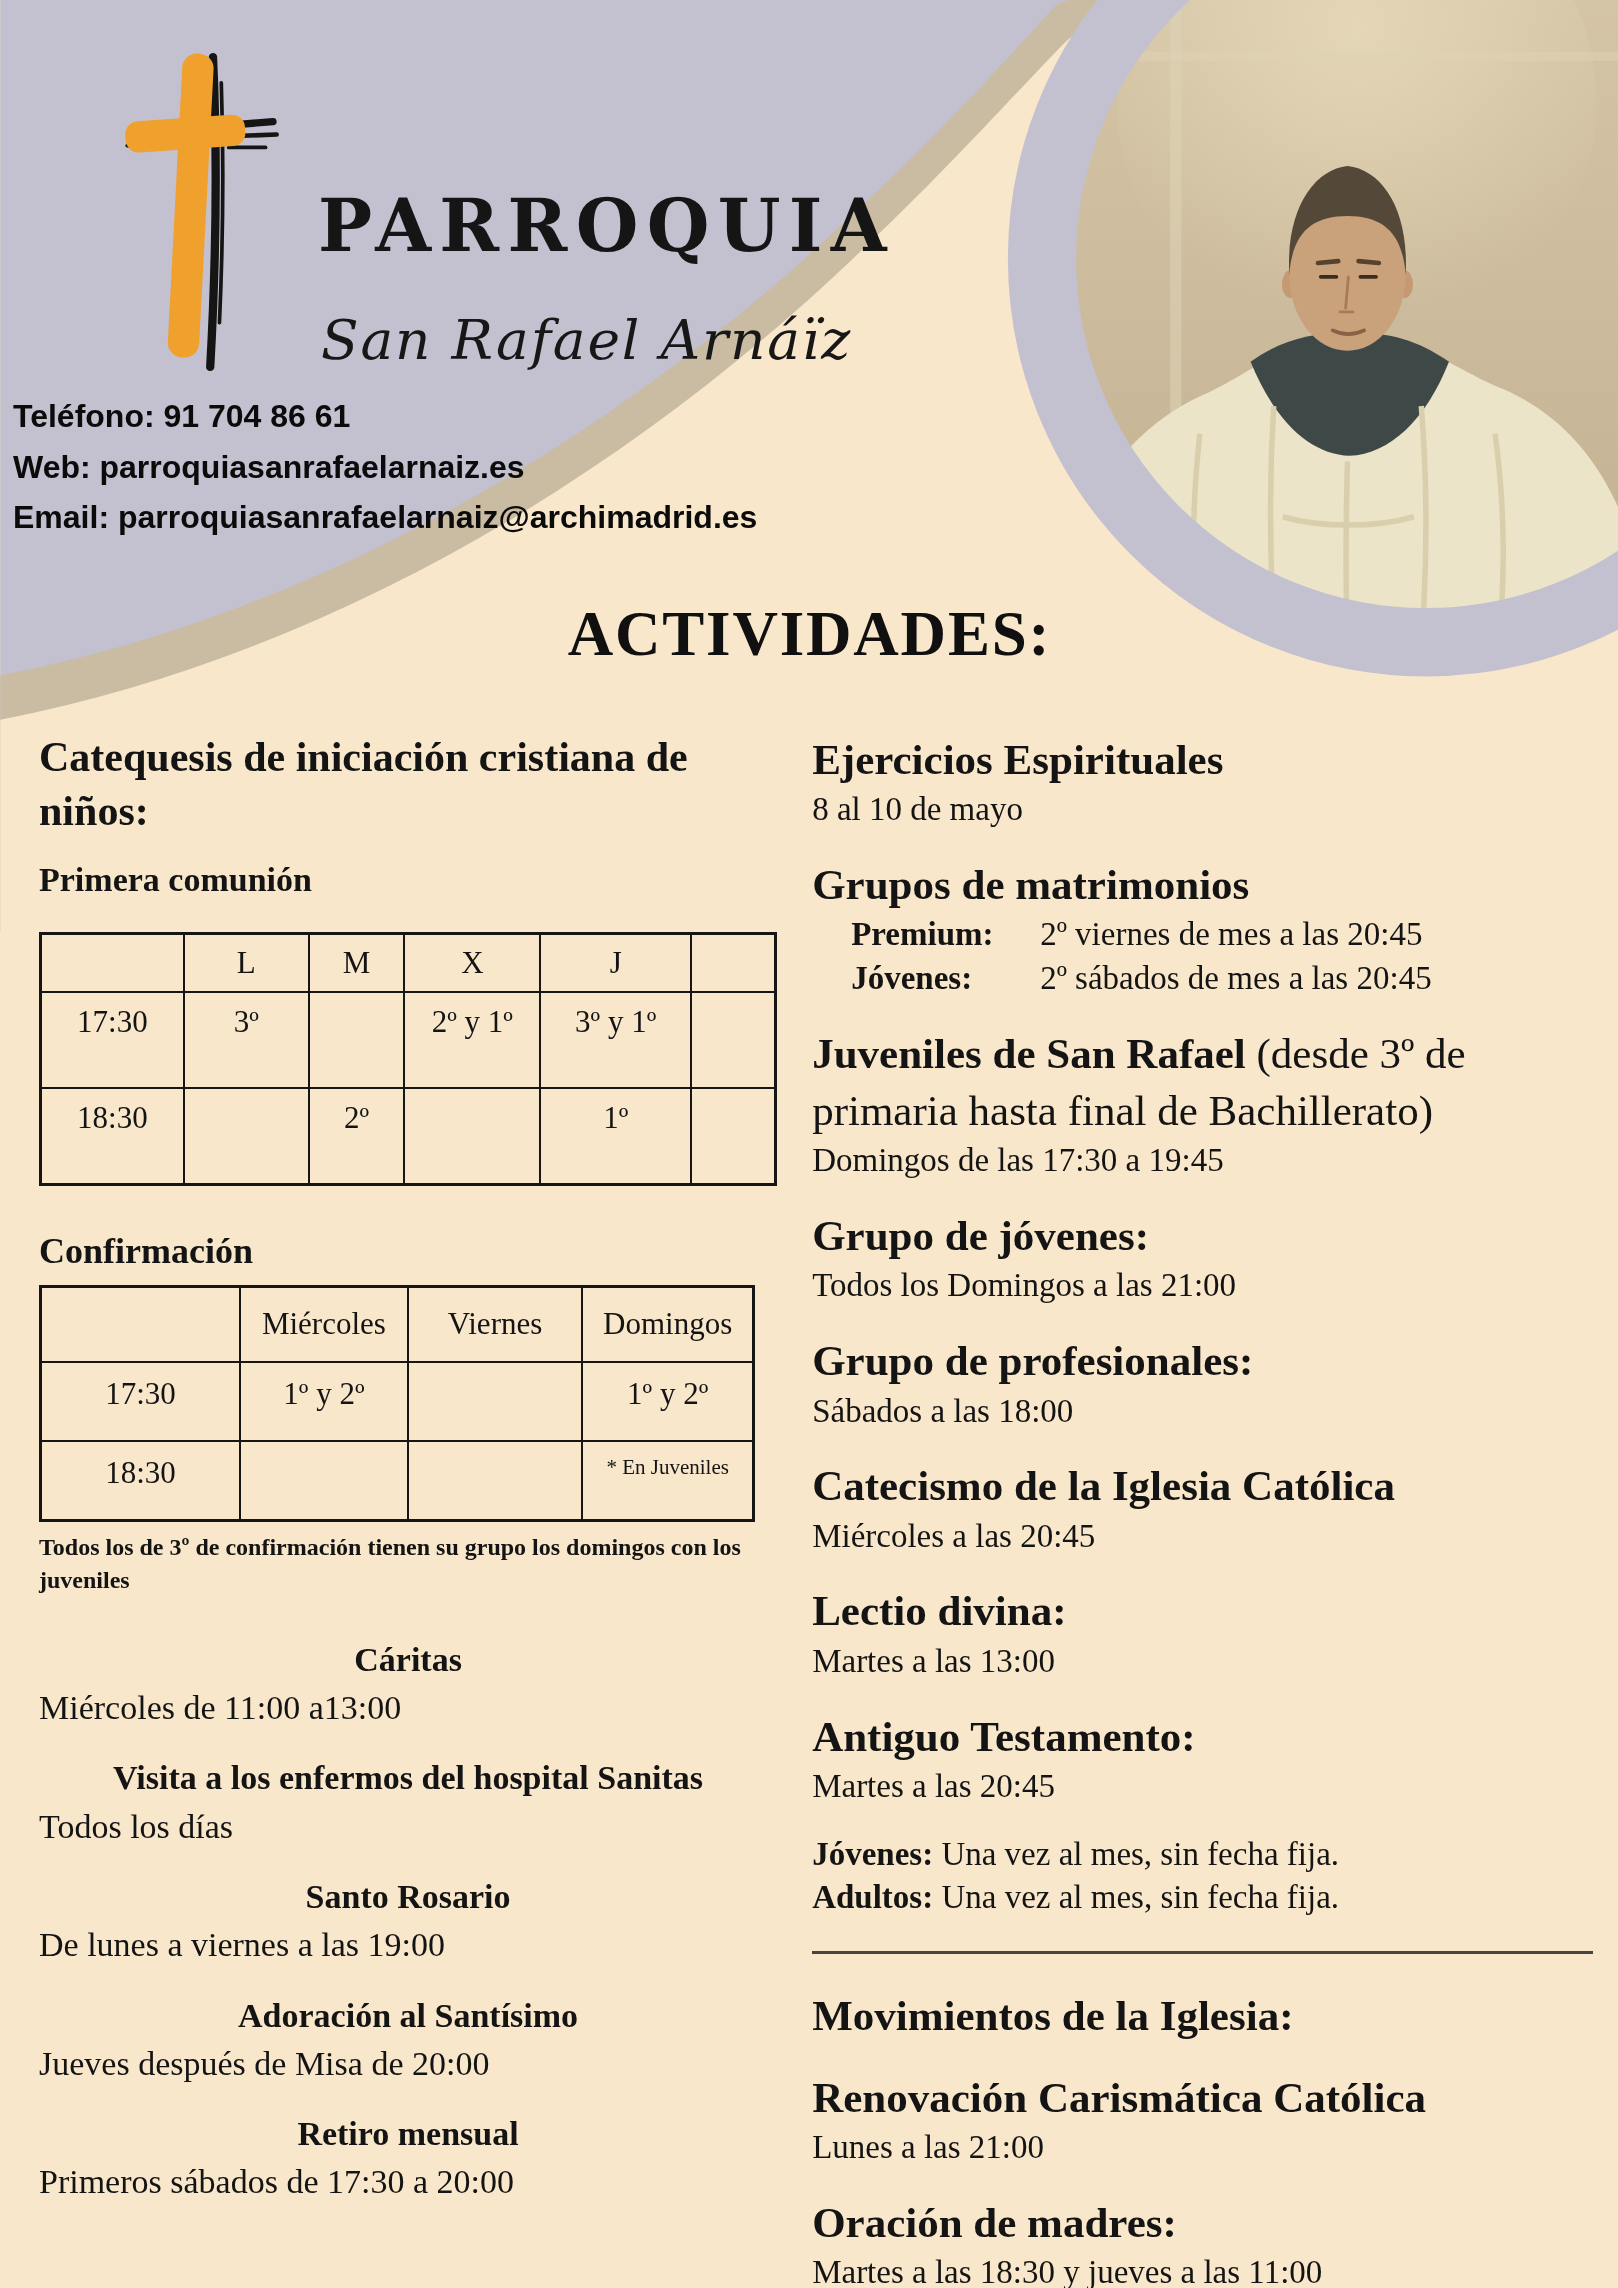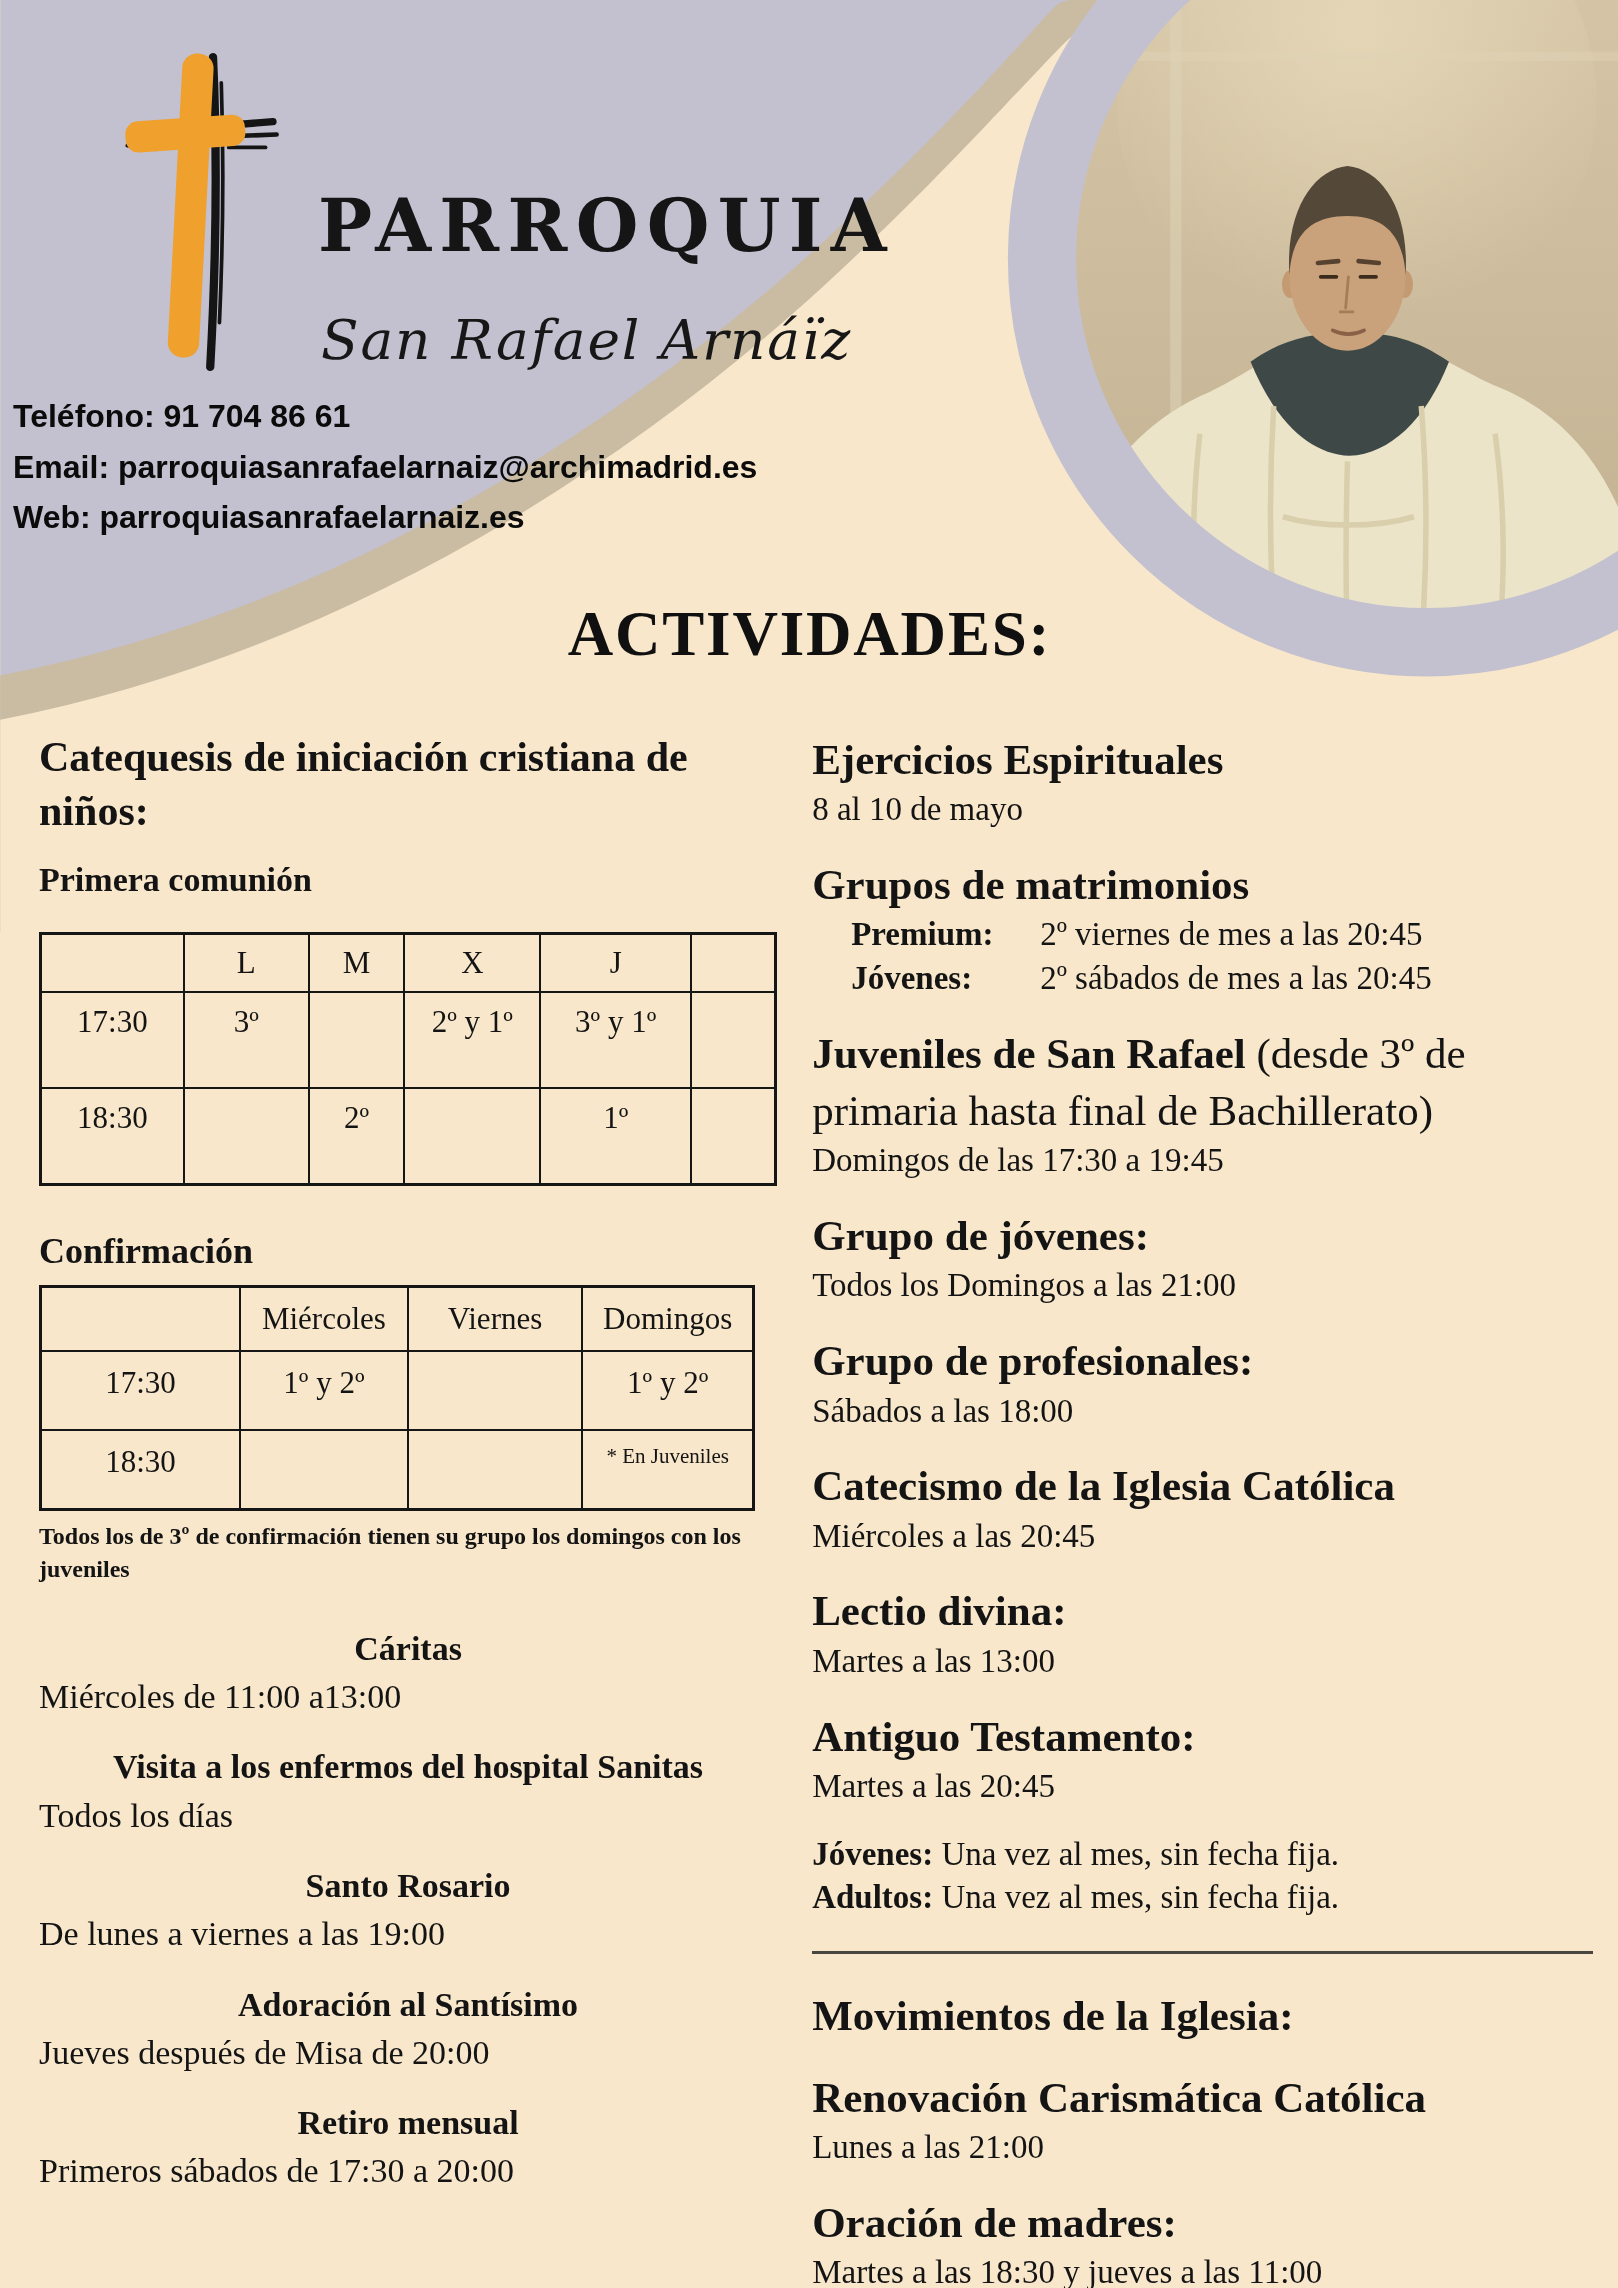--- a/index.html
+++ b/index.html
@@ -49,21 +49,21 @@
   .catequesis-heading{font-size:42px;font-weight:700;line-height:1.28;margin-bottom:22px;}
   .sub-heading{font-size:34px;font-weight:700;margin-bottom:33px;}
   .conf-heading{font-size:36px;font-weight:700;margin:44px 0 13px 0;}
 
   table{border-collapse:collapse;width:100%;table-layout:fixed;background:transparent;}
   table,th,td{border:2.8px solid #161616;}
   table{border-width:3.7px;}
   th,td{font-weight:400;text-align:center;font-size:31px;font-family:"Liberation Serif", serif;}
   .t1 thead th{height:59px;vertical-align:middle;}
   .t1 tbody th,.t1 tbody td{height:96px;vertical-align:top;padding-top:11px;}
-  .t2 thead th{height:65px;vertical-align:middle;}
+  .t2 thead th{height:76px;vertical-align:middle;}
   .t2 tbody th,.t2 tbody td{height:79px;vertical-align:top;padding-top:13px;}
   td.small-cell{font-size:21px;padding-top:24px;}
 
   .conf-note{font-size:24px;line-height:1.38;margin-top:9.2px;font-weight:bold;}
 
   .act-list{margin-top:39px;}
   .act-item{margin-bottom:22px;}
   .act-title{font-size:34px;font-weight:700;line-height:1.42;text-align:center;}
   .act-detail{font-size:34px;line-height:1.42;}
 
@@ -140,22 +140,22 @@
     <path d="M120,110 L160,110" stroke="#151515" stroke-width="4" stroke-linecap="round"></path>
     <path d="M10,108 L40,112" stroke="#151515" stroke-width="4" stroke-linecap="round"></path>
     <rect x="62" y="8" width="34" height="330" rx="16" fill="#efa02d" transform="rotate(3 79 170)"></rect>
     <rect x="8" y="78" width="130" height="34" rx="14" fill="#efa02d" transform="rotate(-4 73 95)"></rect>
   </svg>
   <div class="logo-title">PARROQUIA</div>
   <div class="logo-subtitle">San Rafael Arnáïz</div>
 
   <div class="contact">
     <div>Teléfono: 91 704 86 61</div>
+    <div>Web: parroquiasanrafaelarnaiz.es</div>
     <div>Email: parroquiasanrafaelarnaiz@archimadrid.es</div>
-    <div>Web: parroquiasanrafaelarnaiz.es</div>
   </div>
 
   <div class="page-title">ACTIVIDADES:</div>
 
   <div class="columns">
 
     <div class="col-left">
       <div class="catequesis-heading">Catequesis de iniciación cristiana de niños:</div>
       <div class="sub-heading">Primera comunión</div>
 

